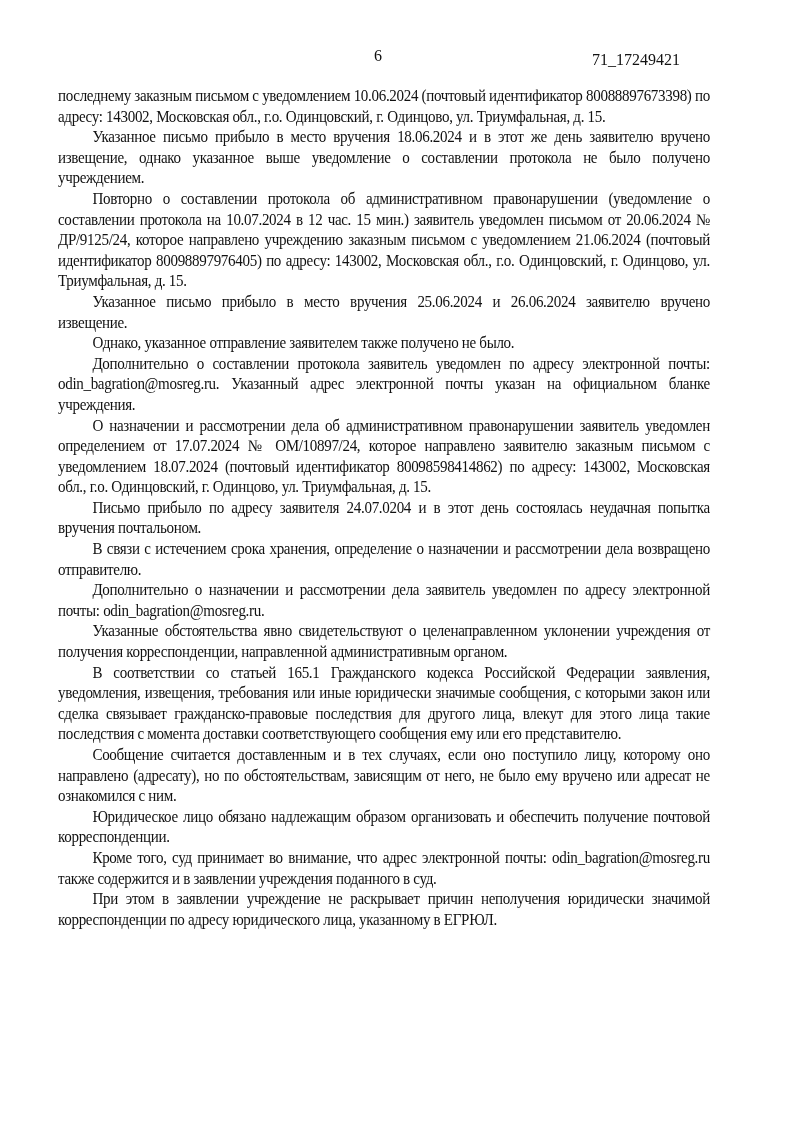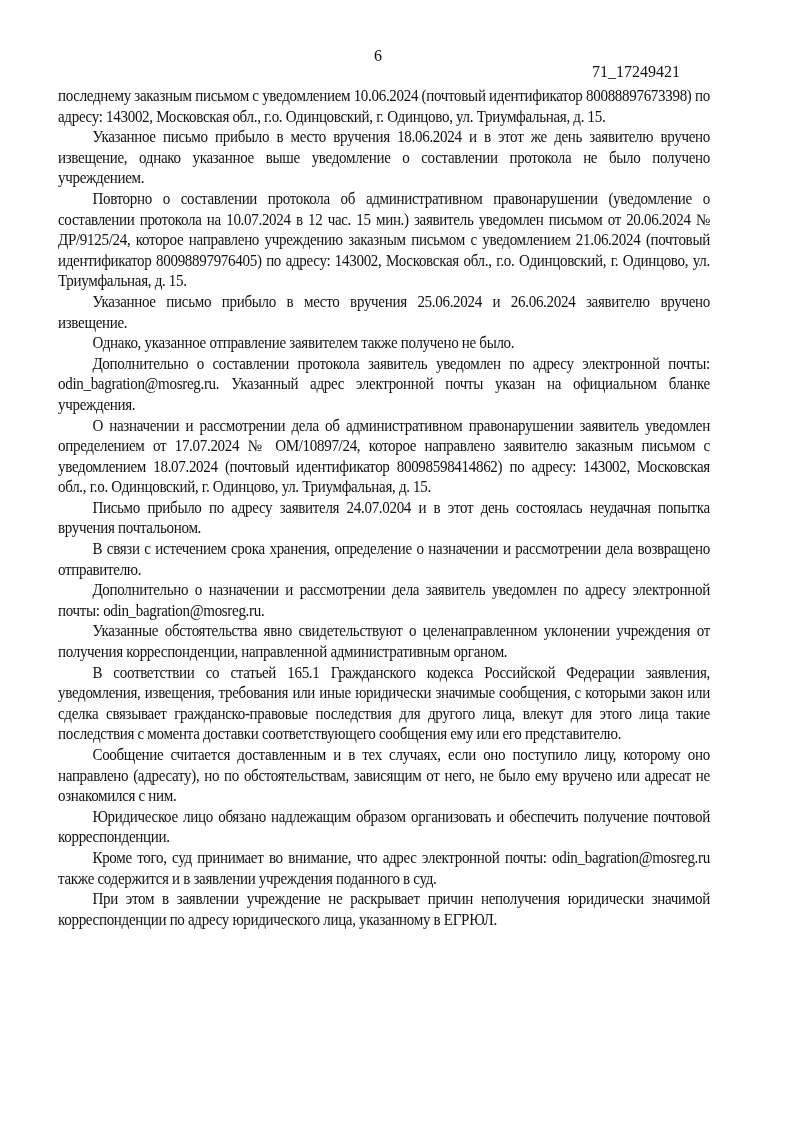--- a/index.html
+++ b/index.html
@@ -4,21 +4,21 @@
 <style>
   html, body { margin: 0; padding: 0; background: #ffffff; }
   body { width: 800px; height: 1132px; position: relative; overflow: hidden; }
   .page {
     position: absolute; left: 0; top: 0; width: 800px; height: 1132px;
     background: #ffffff; color: #111111;
     font-family: "Liberation Serif", serif;
   }
   .header { position: absolute; top: 47px; left: 0; width: 800px; height: 22px; font-size: 16px; }
   .page-number { position: absolute; left: 374px; top: 0; }
-  .doc-id { position: absolute; left: 592px; top: 16px; }
+  .doc-id { position: absolute; left: 592px; top: 4px; }
   .body-text {
     position: absolute; left: 58px; top: 86px; width: 652px;
     font-size: 16.2px; line-height: 20.6px;
     text-align: justify; letter-spacing: -0.35px; word-spacing: 0px;
     transform: scaleX(0.93); transform-origin: left top;
     width: 701px;
   }
   .body-text p { margin: 0; text-indent: 0; }
   .body-text p.indent { text-indent: 37px; }
   .body-text p.first { text-indent: 0; }

